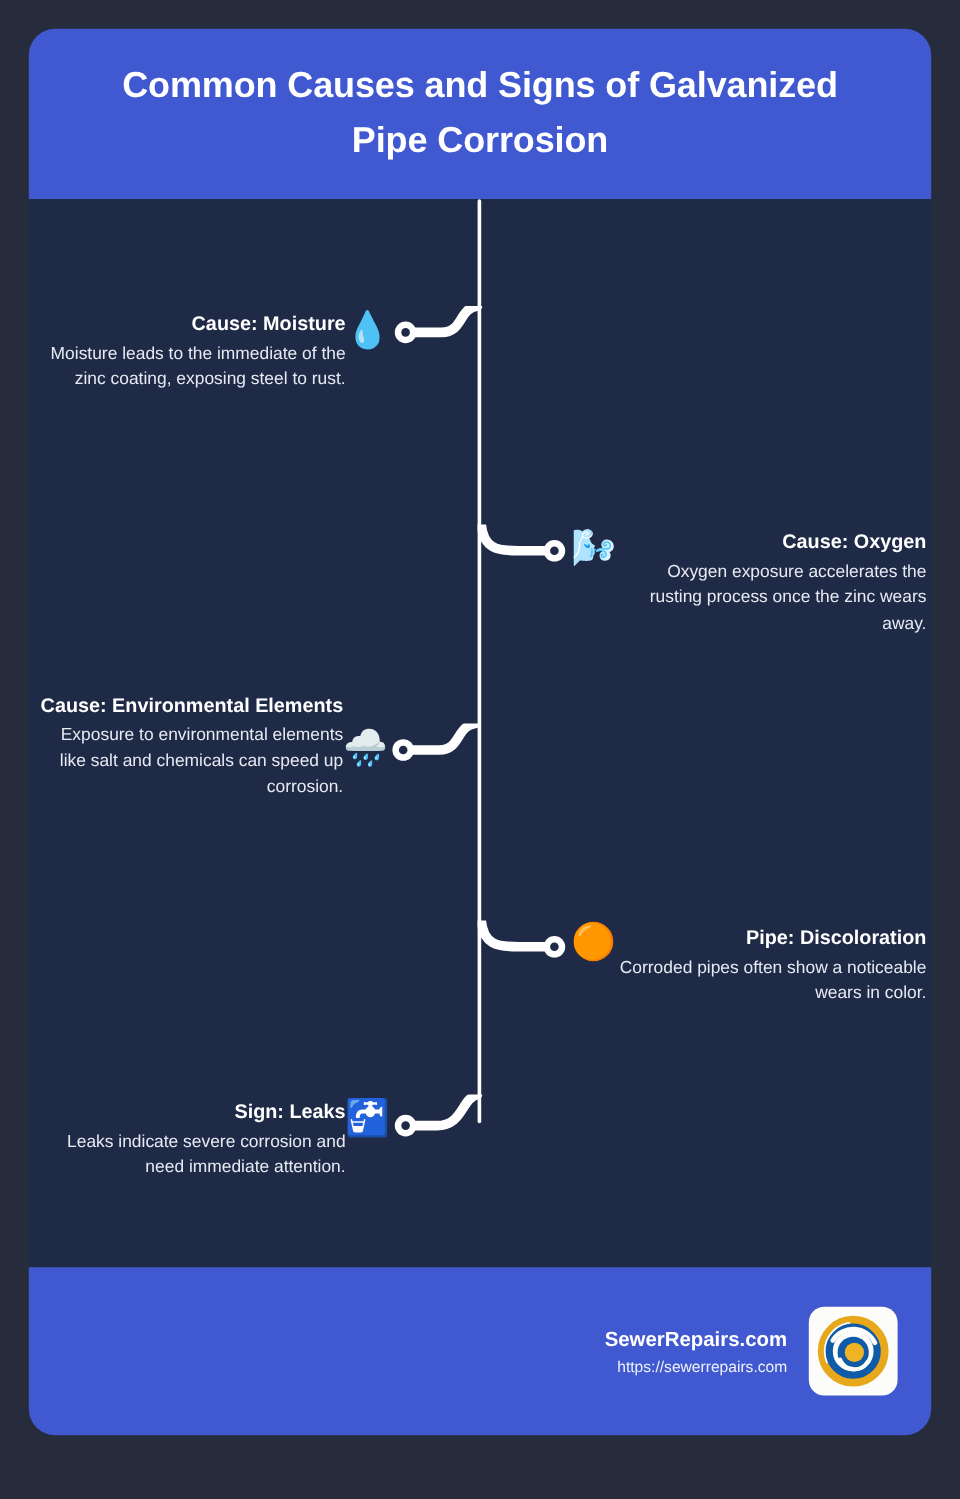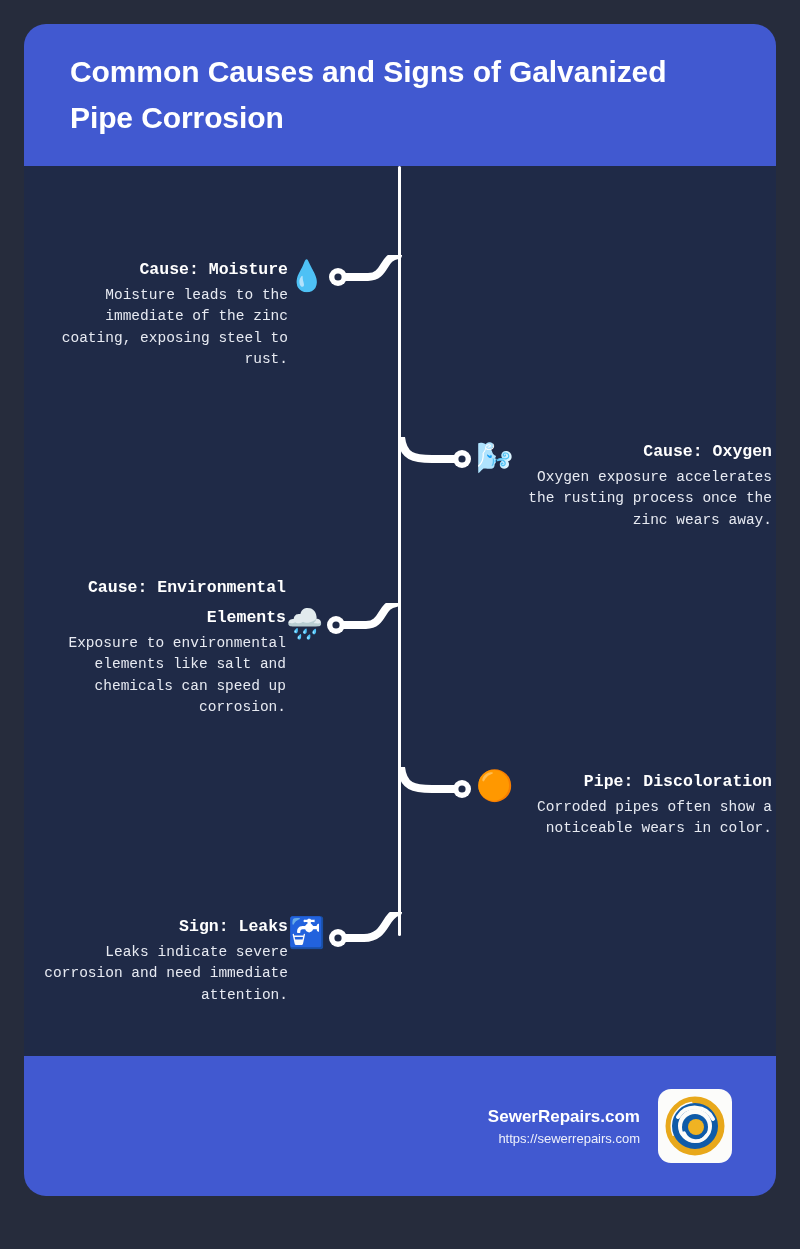--- a/index.html
+++ b/index.html
@@ -33,20 +33,21 @@
     display: flex;
     align-items: center;
     justify-content: center;
     padding: 0 46px;
   }
   #header-title {
     color: #ffffff;
     font-size: 30px;
     font-weight: bold;
     line-height: 1.52;
+    text-align: center;
     letter-spacing: -0.1px;
   }
 
   
   #body-card {
     position: absolute;
     left: 24px;
     top: 166px;
     width: 752px;
     height: 890px;
@@ -74,21 +75,20 @@
     flex-direction: row;
     justify-content: flex-end;
   }
   .row-right {
     flex-direction: row;
     justify-content: flex-start;
   }
 
   .txt {
     width: 260px;
-    font-family: Liberation Mono, monospace;
   }
   .txt-left { text-align: right; }
   .txt-right { text-align: right; }
 
   .item-title {
     color: #ffffff;
     font-size: 16.5px;
     font-weight: bold;
     line-height: 1.82;
     margin: 0;
@@ -119,21 +119,21 @@
     position: absolute;
     left: 24px;
     top: 1056px;
     width: 752px;
     height: 140px;
     background: #4159d0;
     border-radius: 0 0 22px 22px;
     display: flex;
     align-items: center;
     justify-content: flex-end;
-    padding-right: 44px;
+    padding-right: 28px;
     box-sizing: border-box;
   }
   #footer-text { text-align: right; margin-right: 18px; }
   #footer-brand {
     color: #ffffff;
     font-size: 17px;
     font-weight: bold;
     line-height: 1.5;
   }
   #footer-url {

